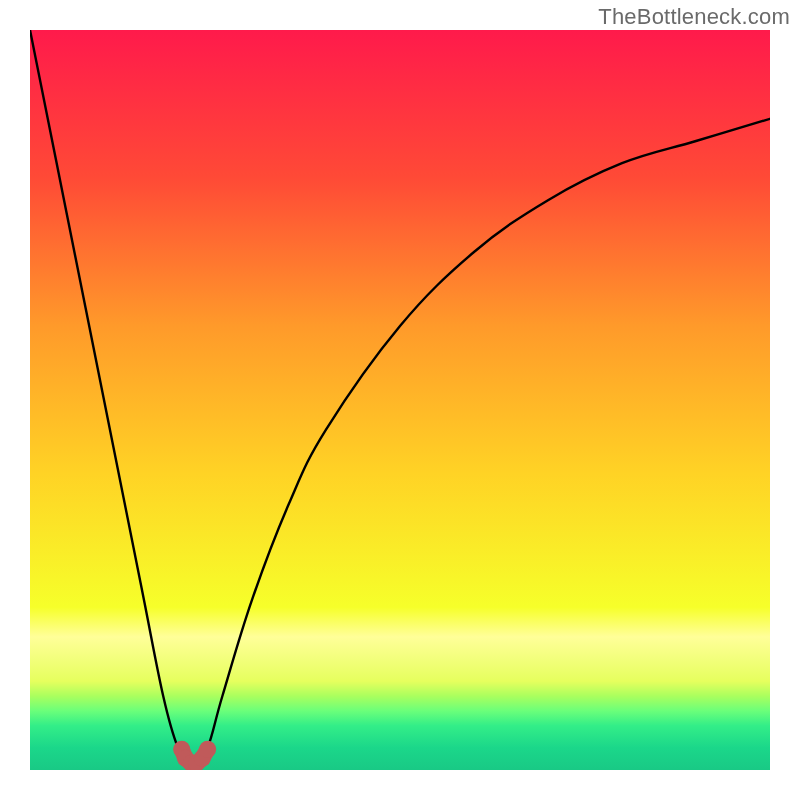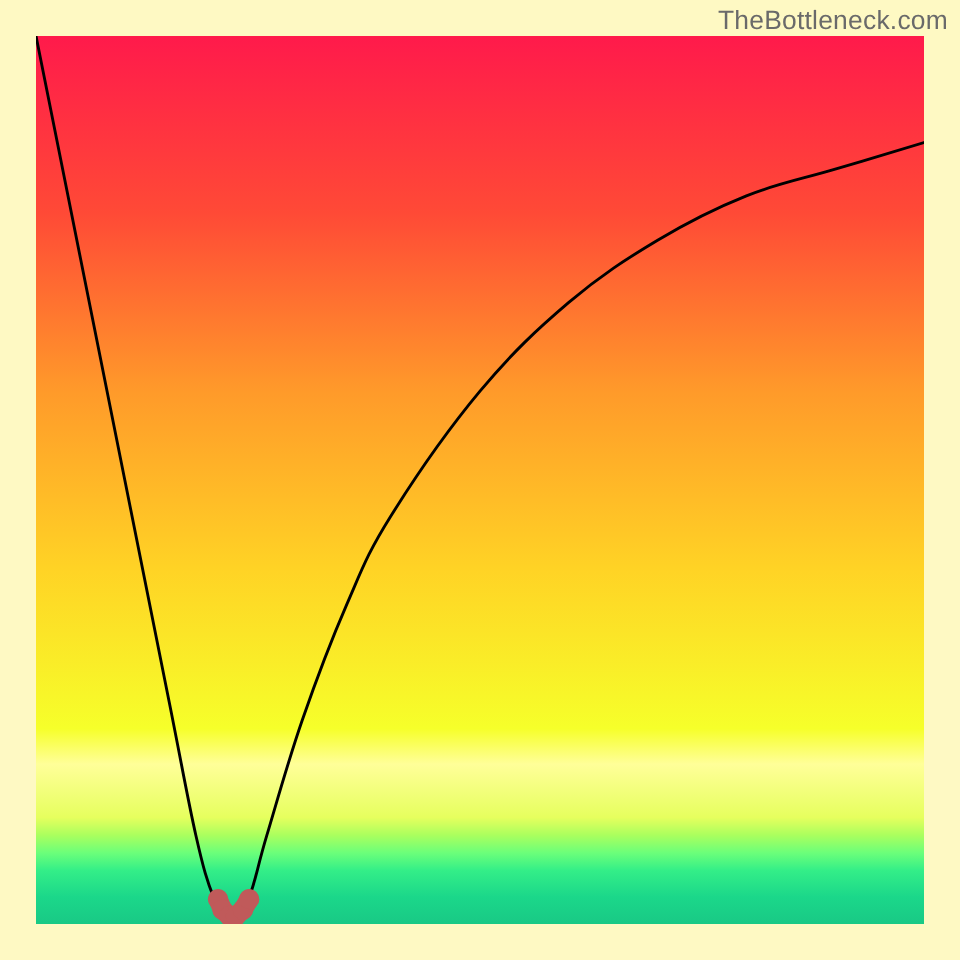--- a/index.html
+++ b/index.html
@@ -9,21 +9,21 @@
     height: 800px;
     background: #000;
     overflow: hidden;
   }
   .frame {
     position: absolute;
     left: 0;
     top: 0;
     width: 800px;
     height: 800px;
-    background: #fef9c3;
+    background: #ffffff;
   }
   .plot-area {
     position: absolute;
     left: 30px;
     top: 30px;
     width: 740px;
     height: 740px;
     overflow: hidden;
   }
   .gradient {

